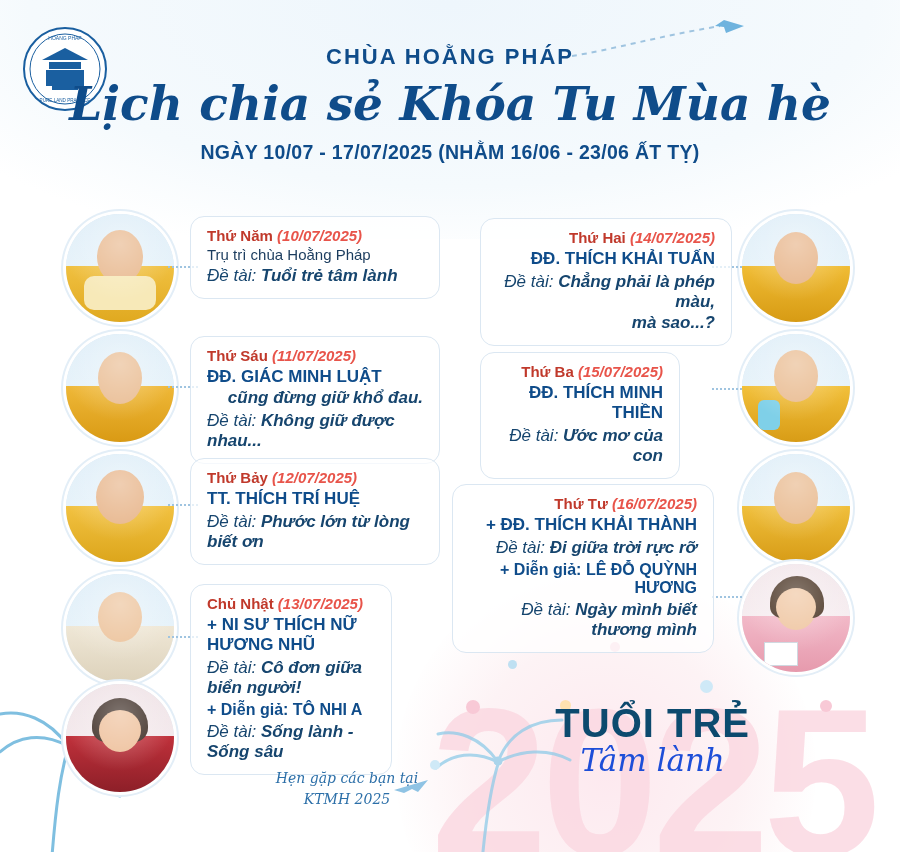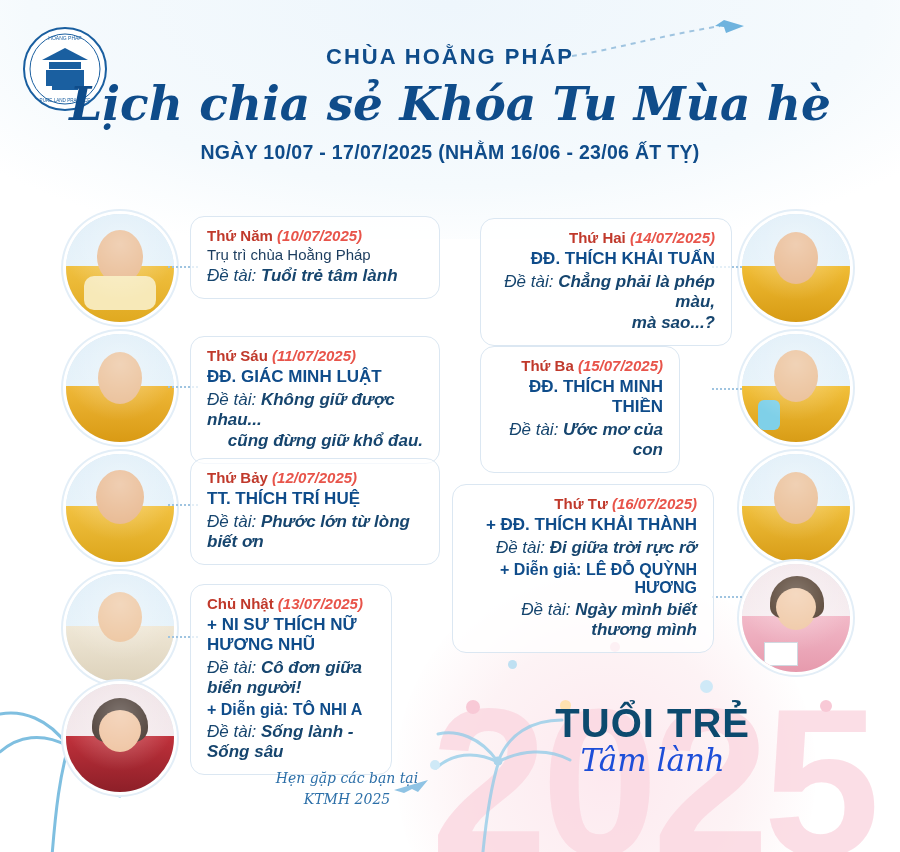--- a/index.html
+++ b/index.html
@@ -209,26 +209,26 @@
     <div class="head" style="top:18px;width:44px;height:52px;background:#e9bc92;"></div>
     <div class="halo"></div>
   </div>
   <div class="dots" style="left:168px;top:180px;width:30px;"></div>
   <div class="card left" style="left:190px;top:130px;width:250px;">
     <div class="daylabel">
       <span>Thứ Sáu</span>
       <span class="date">(11/07/2025)</span>
     </div>
     <div class="speaker">ĐĐ. GIÁC MINH LUẬT</div>
-    <div class="topic">
-      <span class="lbl">Đề tài:</span>
-      <span class="val">Không giữ được nhau...</span>
-    </div>
     <div class="topic topic2" style="text-align:right;">
       <span class="val">cũng đừng giữ khổ đau.</span>
+    </div>
+    <div class="topic">
+      <span class="lbl">Đề tài:</span>
+      <span class="val">Không giữ được nhau...</span>
     </div>
   </div>
 
   <div class="portrait" style="left:66px;top:248px;width:108px;height:108px;">
     <div style="position:absolute;inset:0;background:linear-gradient(#dfeef8,#eef7fc);"></div>
     <div class="robe" style="background:linear-gradient(#f2c241,#dca61c);"></div>
     <div class="head" style="top:16px;width:48px;height:54px;background:#e7b489;"></div>
     <div class="halo"></div>
   </div>
   <div class="dots" style="left:168px;top:298px;width:30px;"></div>
@@ -300,21 +300,21 @@
   </div>
 
   <div class="portrait" style="left:742px;top:128px;width:108px;height:108px;">
     <div style="position:absolute;inset:0;background:linear-gradient(#dfeef8,#eef7fc);"></div>
     <div class="robe" style="background:linear-gradient(#f2c03a,#d89c16);"></div>
     <div class="head" style="top:16px;width:44px;height:52px;background:#e9bb90;"></div>
     <div style="position:absolute;left:16px;top:66px;width:22px;height:30px;background:#7fd0e8;border-radius:6px;"></div>
     <div class="halo"></div>
   </div>
   <div class="dots" style="left:712px;top:182px;width:30px;"></div>
-  <div class="card right" style="left:480px;top:140px;width:200px;">
+  <div class="card right" style="left:480px;top:146px;width:200px;">
     <div class="daylabel">
       <span>Thứ Ba</span>
       <span class="date">(15/07/2025)</span>
     </div>
     <div class="speaker">ĐĐ. THÍCH MINH THIỀN</div>
     <div class="topic">
       <span class="lbl">Đề tài:</span>
       <span class="val">Ước mơ của con</span>
     </div>
   </div>

